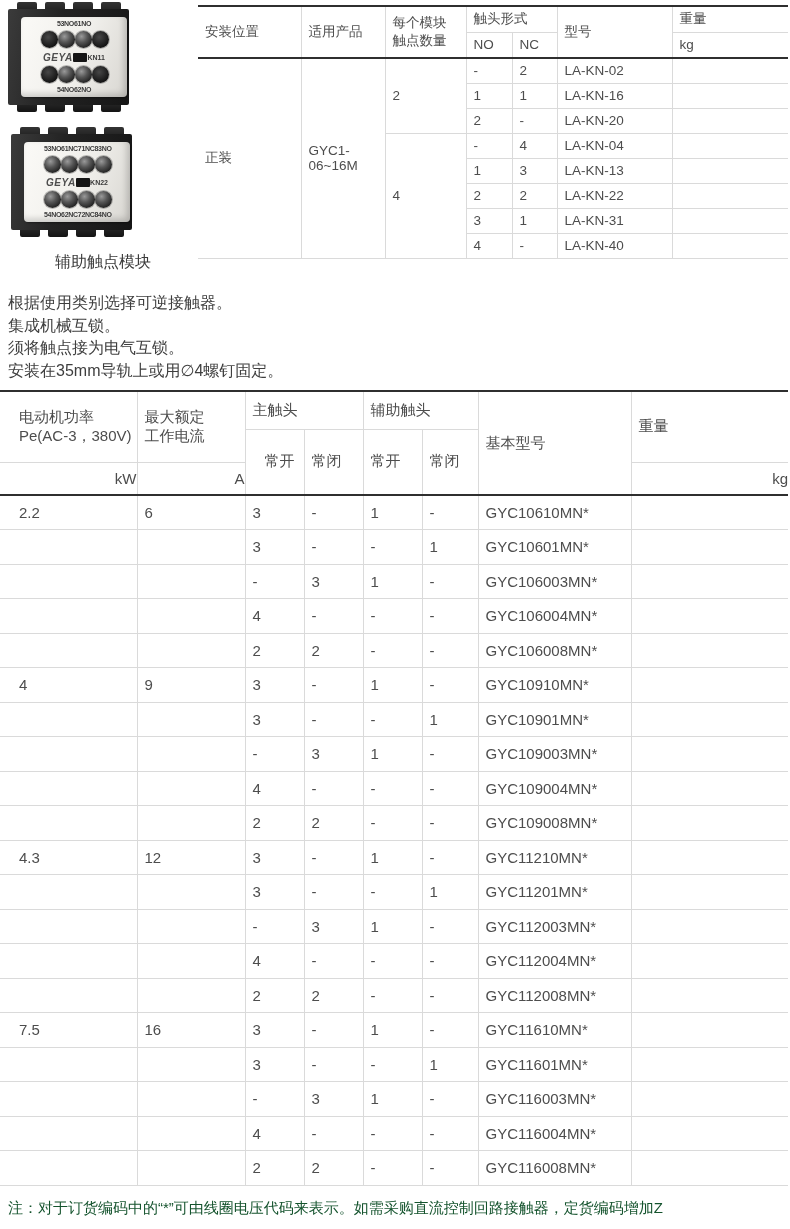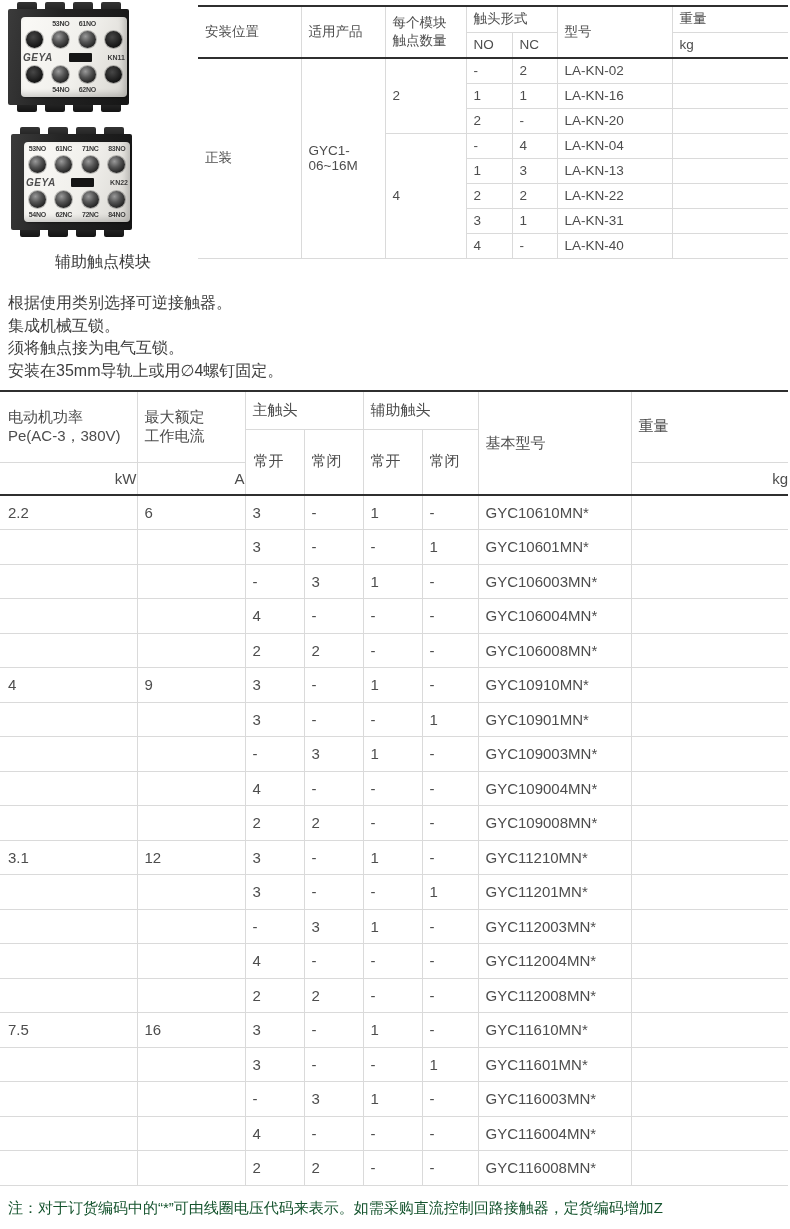--- a/index.html
+++ b/index.html
@@ -19,21 +19,21 @@
   .module + .module { margin-top: 15px; margin-left: 3px; }
   .m-tooth-row { position: absolute; left: 9px; right: 13px; height: 16px; display: flex; gap: 8px; z-index: 1; }
   .m-tooth-row.top { top: 0; }
   .m-tooth-row.bot { bottom: 0; }
   .m-tooth-row i { flex: 1; background: linear-gradient(180deg,#343434,#141414); border-radius: 2px; }
   .m-body { position: absolute; left: 0; top: 7px; right: 5px; bottom: 7px; z-index: 2;
             background: linear-gradient(100deg,#3b3b3b 0%,#232323 40%,#161616 100%); border-radius: 2px; }
   .m-face { position: absolute; left: 13px; top: 15px; right: 7px; bottom: 15px; z-index: 3;
             background: linear-gradient(110deg,#fbfaf7 0%,#f0efeb 55%,#d8d6d1 100%);
             border-radius: 4px; box-shadow: inset -3px -3px 6px rgba(0,0,0,.18), 1px 1px 2px rgba(0,0,0,.35);
-            display: flex; flex-direction: column; justify-content: space-between; padding: 3px 0; }
+            display: flex; flex-direction: column; justify-content: space-between; padding: 3px 20px; }
   .m-lbls { display: grid; grid-template-columns: repeat(4,1fr); justify-items: center;
             font-size: 7px; line-height: 8px; color: #3a3a3a; font-weight: bold; letter-spacing: -0.3px; }
   .m-circles { display: grid; grid-template-columns: repeat(4,1fr); justify-items: center; }
   .m-circ { width: 17px; height: 17px; border-radius: 50%;
             background: radial-gradient(circle at 38% 32%, #9a9a9a 0%, #555 38%, #1e1e1e 78%);
             box-shadow: 0 0 0 1px rgba(0,0,0,.25); }
   .m-circ.hole { background: radial-gradient(circle at 42% 36%, #474747 0%, #141414 70%); }
   .m-mid { display: flex; align-items: center; justify-content: space-between; padding: 0 2px; }
   .m-logo { font-size: 10px; font-weight: bold; font-style: italic; color: #4f4f4f; letter-spacing: 0.5px; }
   .m-rect { width: 23px; height: 9px; background: #151515; border-radius: 1px; }
@@ -55,21 +55,21 @@
   .t-top td { font-size: 13.5px; padding-left: 7px; color: #4d4d4d; }
   .t-top tr.h { height: 26px; }
   .t-top tr.b { height: 25px; }
 
   
   .notes { margin: 4px 0 0 8px; font-size: 16px; line-height: 22.5px; color: #3e3e3e; }
 
   
   .t-main { width: 788px; margin-top: 8px; }
   .t-main td { font-size: 15px; padding-left: 7px; color: #4d4d4d; }
-  .t-main td:first-child { padding-left: 8px; }
+  .t-main td:first-child { padding-left: 19px; }
   .t-main tr.h1 { height: 38px; }
   .t-main tr.h2 { height: 33px; }
   .t-main tr.h3 { height: 33px; text-align: right; }
   .t-main tr.b { height: 34.5px; }
 
   .footnote { margin: 13px 0 0 8px; font-size: 15px; color: #14532d; }
 </style>
 </head>
 <body>
 
@@ -394,21 +394,21 @@
         <td></td>
         <td>2</td>
         <td>2</td>
         <td>-</td>
         <td>-</td>
         <td>GYC109008MN*</td>
         <td class="lastcol"></td>
       </tr>
 
       <tr class="b">
-        <td>3.1</td>
+        <td>4.3</td>
         <td>12</td>
         <td>3</td>
         <td>-</td>
         <td>1</td>
         <td>-</td>
         <td>GYC11210MN*</td>
         <td class="lastcol"></td>
       </tr>
       <tr class="b">
         <td></td>

